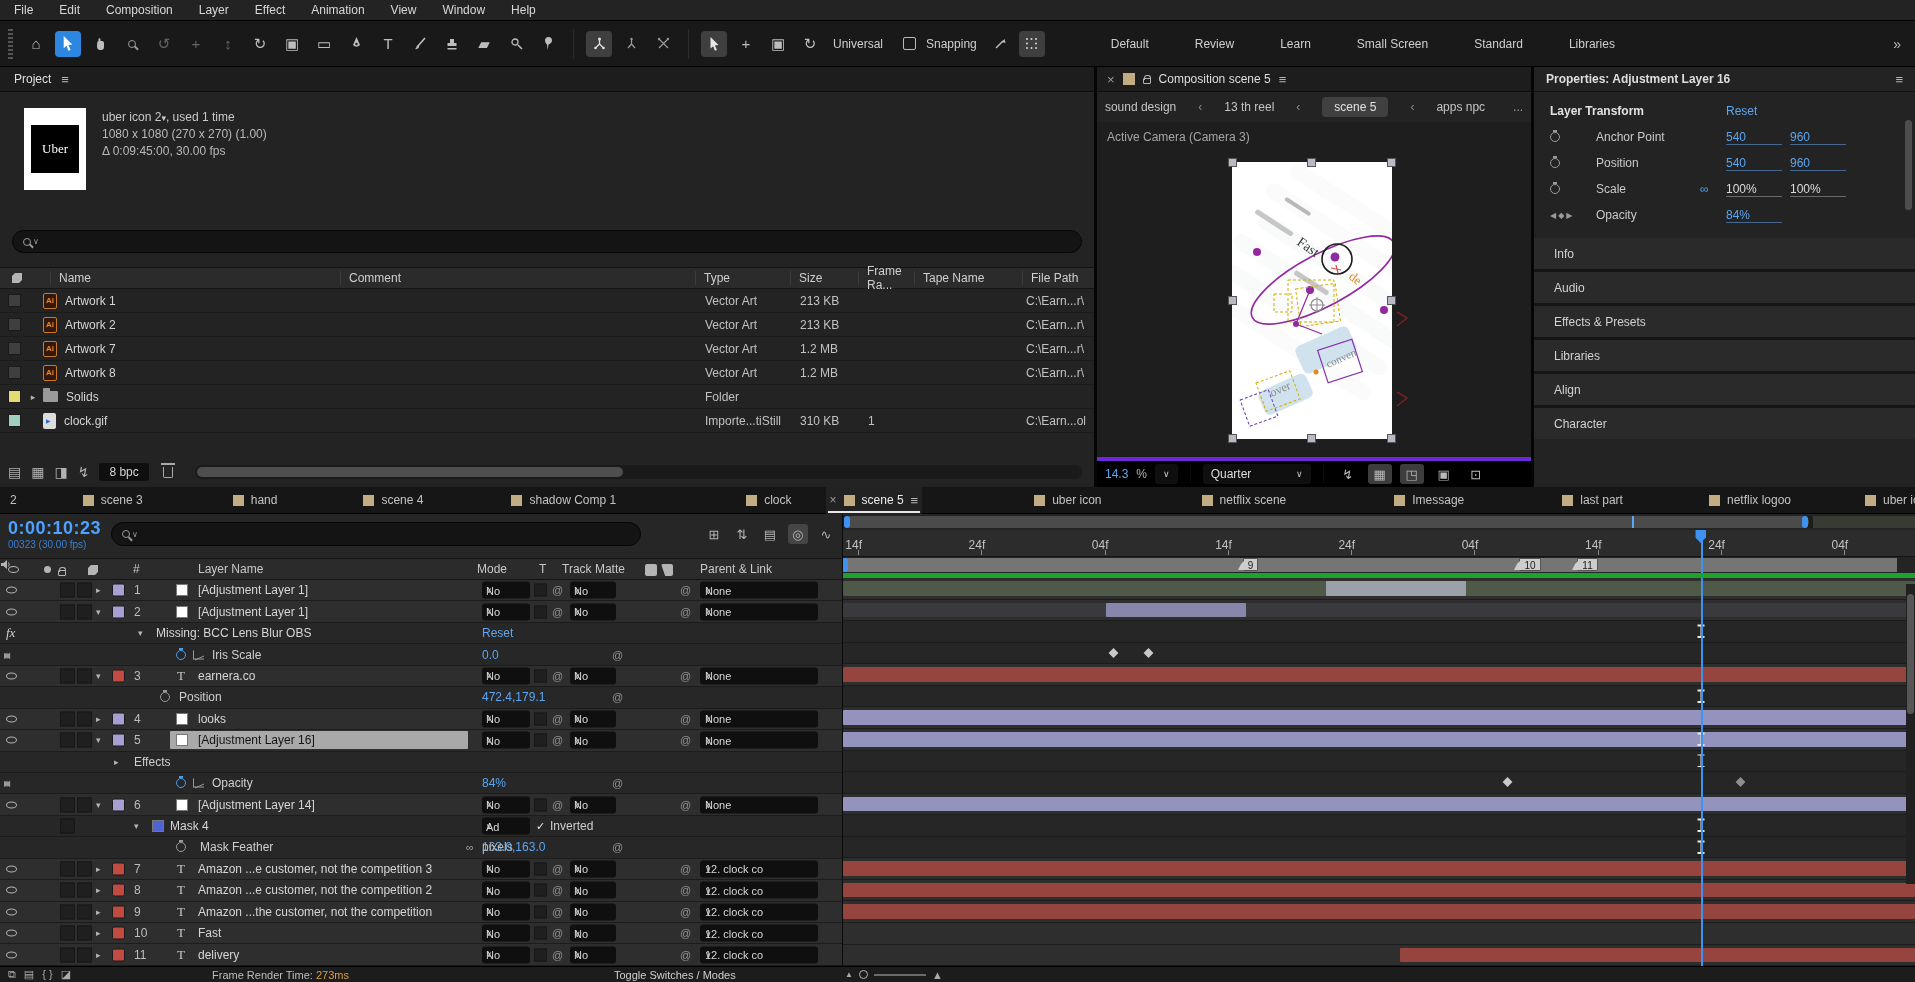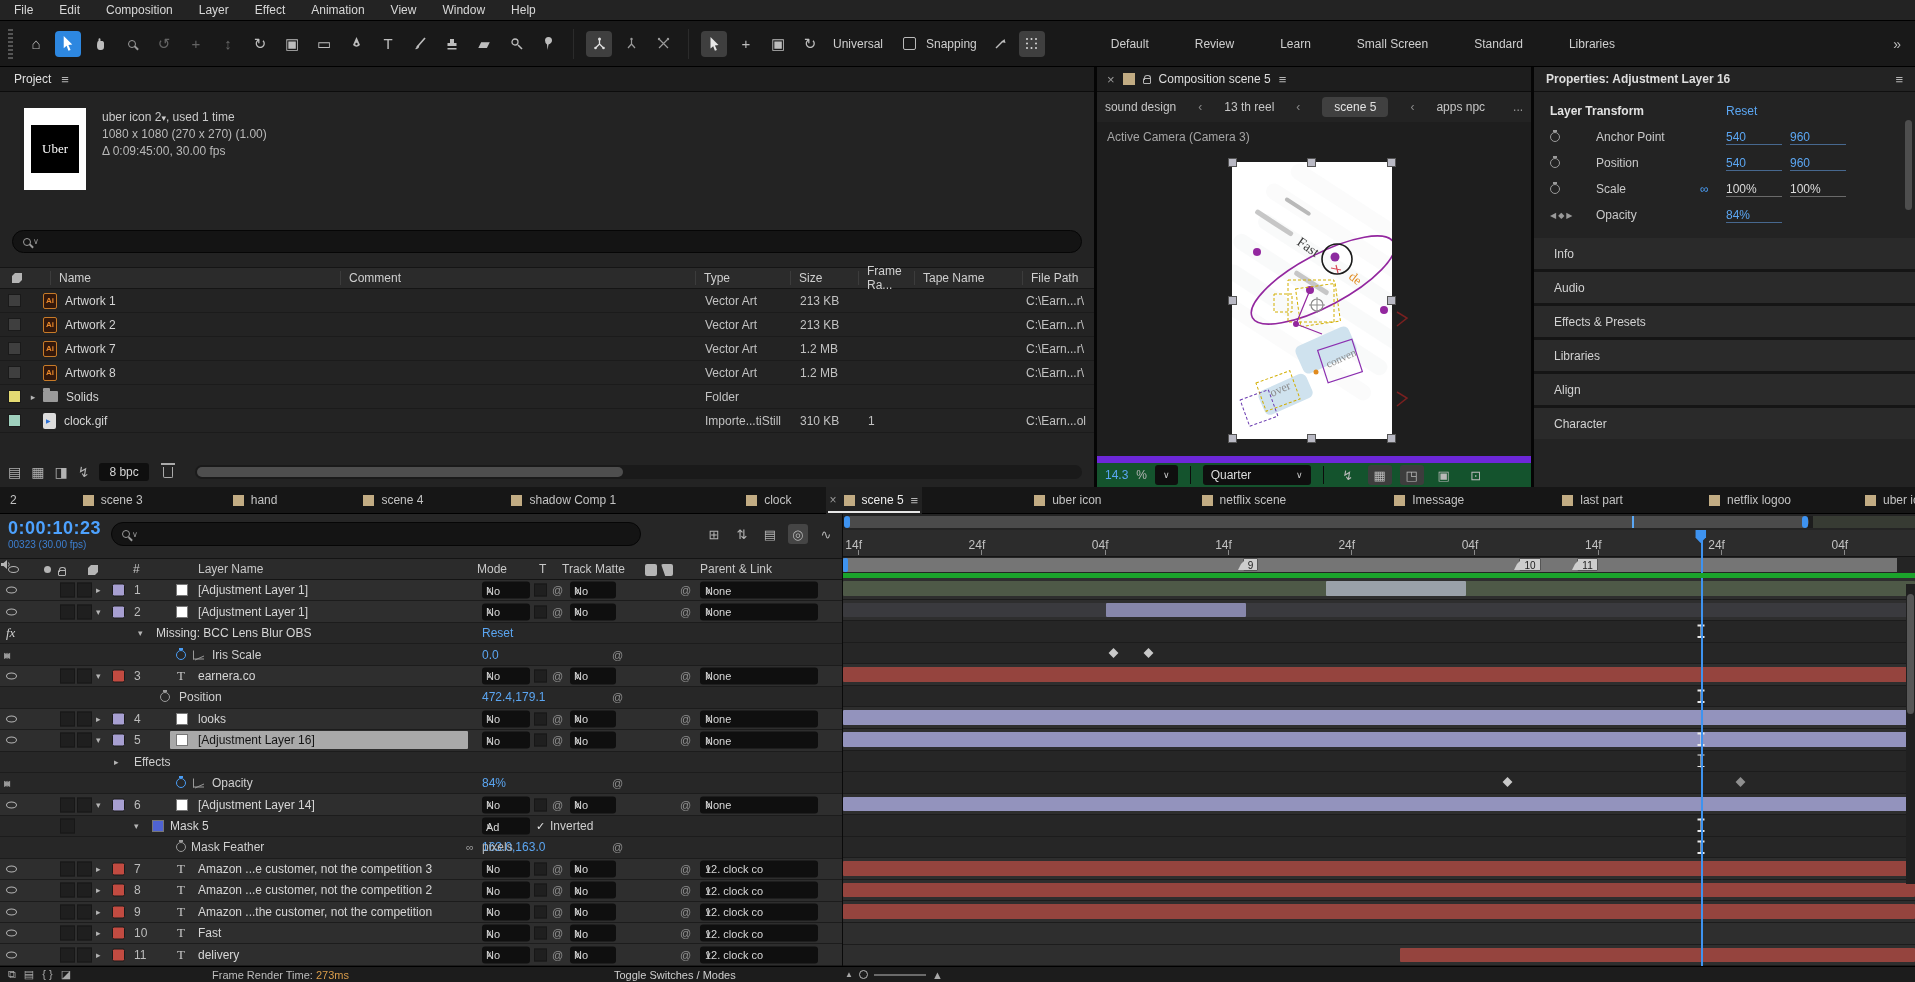--- a/index.html
+++ b/index.html
@@ -81,21 +81,21 @@
 .lockic:before{content:"";position:absolute;top:-4px;left:0px;width:5px;height:4px;border:1px solid #b5b5b5;border-bottom:none;border-radius:3px 3px 0 0}
 .c-tab .ttl{color:#dedede}
 .crumbs{height:30px;display:flex;align-items:center;justify-content:center;gap:22px;background:#232323;color:#c5c5c5}
 .crumbs .sep{color:#8a8a8a;font-size:12px}
 .crumbs .pill{background:#404040;border-radius:4px;padding:3px 12px;color:#e3e3e3}
 .crumbs .dots{color:#9a9a9a;margin-left:6px}
 .viewer{flex:1;background:#1e1e1e;position:relative;overflow:hidden}
 .cam-label{position:absolute;left:10px;top:8px;color:#a5a5a5;font-size:12px;z-index:3}
 .canvas{position:absolute;left:135px;top:40px;width:160px;height:277px;background:#fff}
 .handle{position:absolute;width:9px;height:9px;background:#b9b9c4;border:1px solid #555;z-index:4}
-.c-bottom{height:30px;background:#14532d;border-top:7px solid #6d28d9;display:flex;align-items:center;gap:8px;padding:12px 8px}
+.c-bottom{height:30px;background:#000000;border-top:4px solid #6d28d9;display:flex;align-items:center;gap:8px;padding:12px 8px}
 .zoomv{color:var(--value_blue)}
 .pct{color:#b5b5b5}
 .ddl{background:#0f0f0f;border-radius:3px;height:20px;display:inline-flex;align-items:center;gap:6px;padding:0 8px;color:#dcdcdc}
 .chev{font-size:9px;color:#cdcdcd}
 .vsep{width:1px;height:18px;background:#0c0c0c;margin:0 4px}
 .cb-ic{width:24px;height:20px;border-radius:3px;display:flex;align-items:center;justify-content:center;color:#b9b9b9;font-size:13px}
 .cb-ic.hl{background:#3d3d3d}
 
 .props{width:381px}
 .pr-head{height:25px;background:#232323;display:flex;align-items:center;padding:0 12px;border-bottom:1px solid #101010}
@@ -948,32 +948,32 @@
           <span class="pbox">
               <span>None</span>
               <span class="chev">∨</span>
             </span>
         </div>
 
         <div class="trow prop">
           <span class="swb" style="left:60px"></span>
           <span class="tw mtw">▾</span>
           <span class="swatch mask"></span>
-          <span class="mname">Mask 5</span>
+          <span class="mname">Mask 4</span>
           <span class="mbox">
               <span>Ad</span>
               <span class="chev">∨</span>
             </span>
           <span class="chk">✓</span>
           <span class="chklbl">Inverted</span>
         </div>
 
         <div class="trow prop">
           <span class="stopw propsw2"></span>
-          <span class="pname3" style="left:191px">Mask Feather</span>
+          <span class="pname3" style="left:200px">Mask Feather</span>
           <span class="linkg">∞</span>
           <span class="valb">
               <span>163.0,163.0</span> 
               <span class="valsuffix">pixels</span>
             </span>
           <span class="atg" style="left:612px">@</span>
         </div>
 
         <div class="trow layer">
           <span class="eye c-eye"></span>

